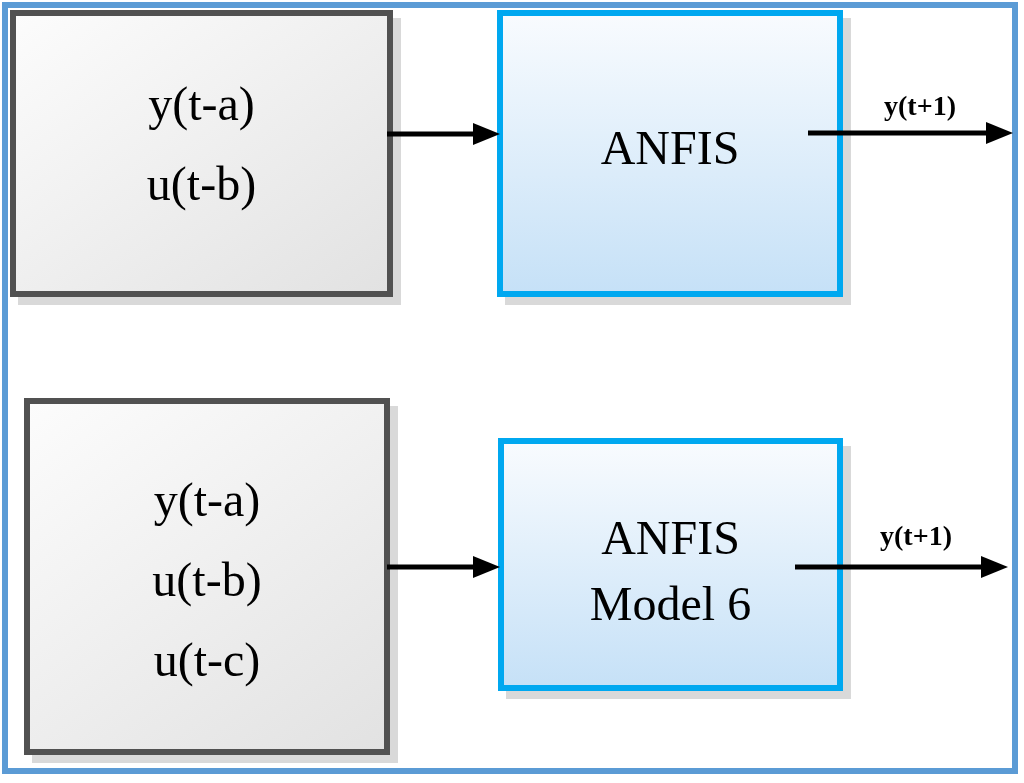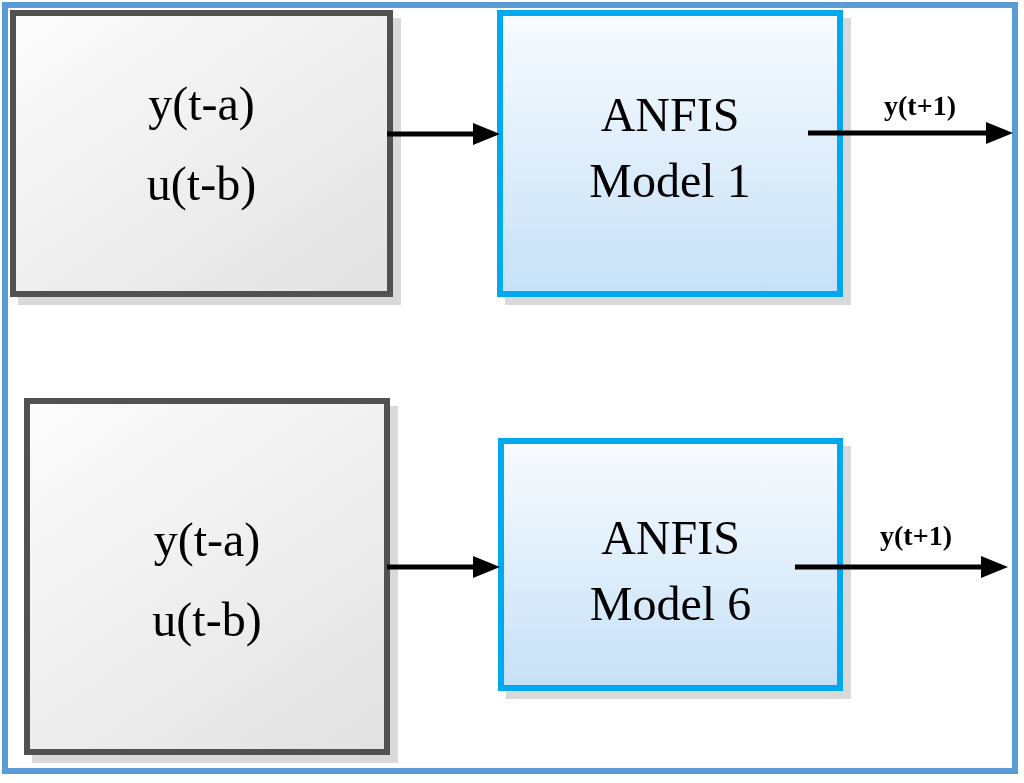--- a/index.html
+++ b/index.html
@@ -109,28 +109,28 @@
   <div class="block input-block" id="b-inputs1">
     <div class="block-lines">
       <div class="txt">y(t-a)</div>
       <div class="txt">u(t-b)</div>
     </div>
   </div>
 
   <div class="block anfis-block" id="b-anfis1">
     <div class="block-lines">
       <div class="txt">ANFIS</div>
-      <div class="txt">Model 1</div>
     </div>
   </div>
 
   <div class="block input-block" id="b-inputs2">
     <div class="block-lines">
       <div class="txt">y(t-a)</div>
       <div class="txt">u(t-b)</div>
+      <div class="txt">u(t-c)</div>
     </div>
   </div>
 
   <div class="block anfis-block" id="b-anfis2">
     <div class="block-lines">
       <div class="txt">ANFIS</div>
       <div class="txt">Model 6</div>
     </div>
   </div>
 

